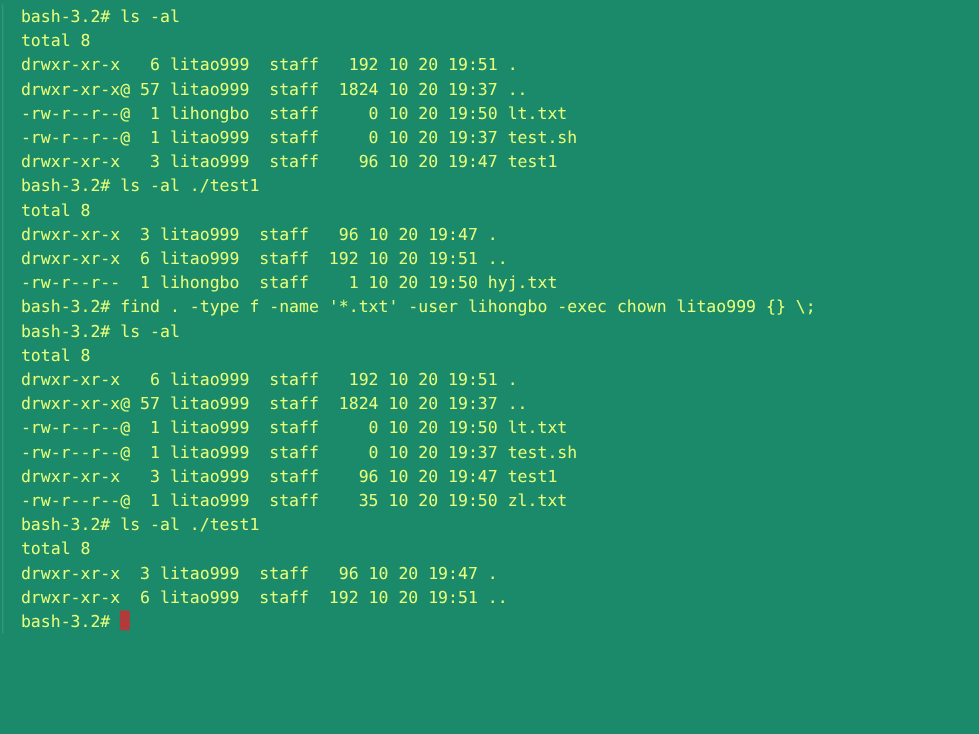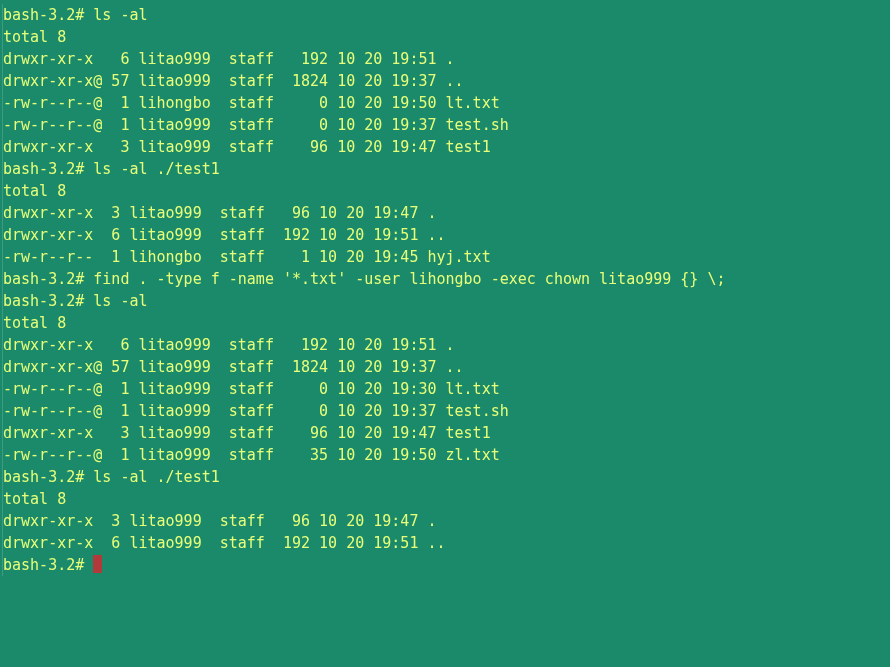--- a/index.html
+++ b/index.html
@@ -28,46 +28,46 @@
     .cursor {
       display: inline-block;
       width: 9px;
       height: 18px;
       background: #b33a3a;
       vertical-align: text-bottom;
       margin-bottom: 1px;
     }
     .terminal {
       border-left: 1px solid rgba(255,255,255,0.15);
-      padding-left: 0;
+      padding-left: 16px;
     }
   </style>
 </head>
 <body>
 
 <div class="terminal">
   <div class="line"><span class="prompt-segment">bash-3.2# </span><span>ls -al</span></div>
   <div class="line">total 8</div>
   <div class="line">drwxr-xr-x   6 litao999  staff   192 10 20 19:51 .</div>
   <div class="line">drwxr-xr-x@ 57 litao999  staff  1824 10 20 19:37 ..</div>
   <div class="line">-rw-r--r--@  1 lihongbo  staff     0 10 20 19:50 lt.txt</div>
   <div class="line">-rw-r--r--@  1 litao999  staff     0 10 20 19:37 test.sh</div>
   <div class="line">drwxr-xr-x   3 litao999  staff    96 10 20 19:47 test1</div>
   <div class="line"><span class="prompt-segment">bash-3.2# </span><span>ls -al ./test1</span></div>
   <div class="line">total 8</div>
   <div class="line">drwxr-xr-x  3 litao999  staff   96 10 20 19:47 .</div>
   <div class="line">drwxr-xr-x  6 litao999  staff  192 10 20 19:51 ..</div>
-  <div class="line">-rw-r--r--  1 lihongbo  staff    1 10 20 19:45 hyj.txt</div>
+  <div class="line">-rw-r--r--  1 lihongbo  staff    1 10 20 19:50 hyj.txt</div>
   <div class="line"><span class="prompt-segment">bash-3.2# </span><span>find . -type f -name '*.txt' -user lihongbo -exec chown litao999 {} \;</span></div>
   <div class="line"></div>
   <div class="line"><span class="prompt-segment">bash-3.2# </span><span>ls -al</span></div>
   <div class="line">total 8</div>
   <div class="line">drwxr-xr-x   6 litao999  staff   192 10 20 19:51 .</div>
   <div class="line">drwxr-xr-x@ 57 litao999  staff  1824 10 20 19:37 ..</div>
-  <div class="line">-rw-r--r--@  1 litao999  staff     0 10 20 19:30 lt.txt</div>
+  <div class="line">-rw-r--r--@  1 litao999  staff     0 10 20 19:50 lt.txt</div>
   <div class="line">-rw-r--r--@  1 litao999  staff     0 10 20 19:37 test.sh</div>
   <div class="line">drwxr-xr-x   3 litao999  staff    96 10 20 19:47 test1</div>
   <div class="line">-rw-r--r--@  1 litao999  staff    35 10 20 19:50 zl.txt</div>
   <div class="line"><span class="prompt-segment">bash-3.2# </span><span>ls -al ./test1</span></div>
   <div class="line">total 8</div>
   <div class="line">drwxr-xr-x  3 litao999  staff   96 10 20 19:47 .</div>
   <div class="line">drwxr-xr-x  6 litao999  staff  192 10 20 19:51 ..</div>
   <div class="line"><span class="prompt-segment">bash-3.2# </span><span class="cursor"></span></div>
 </div>
 

